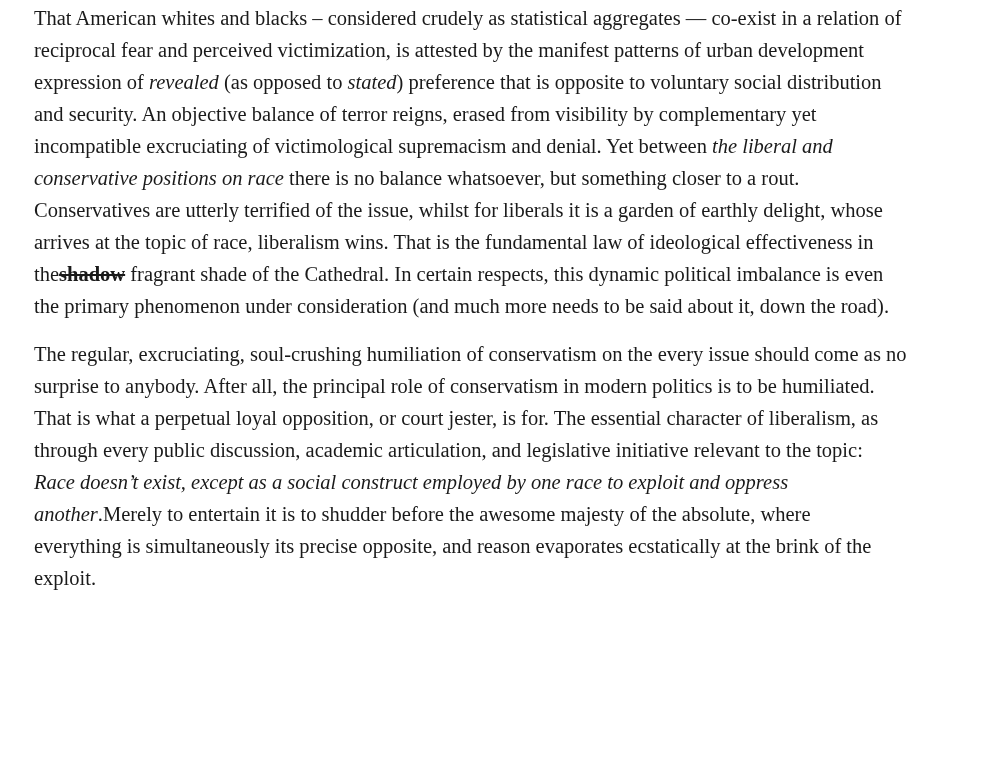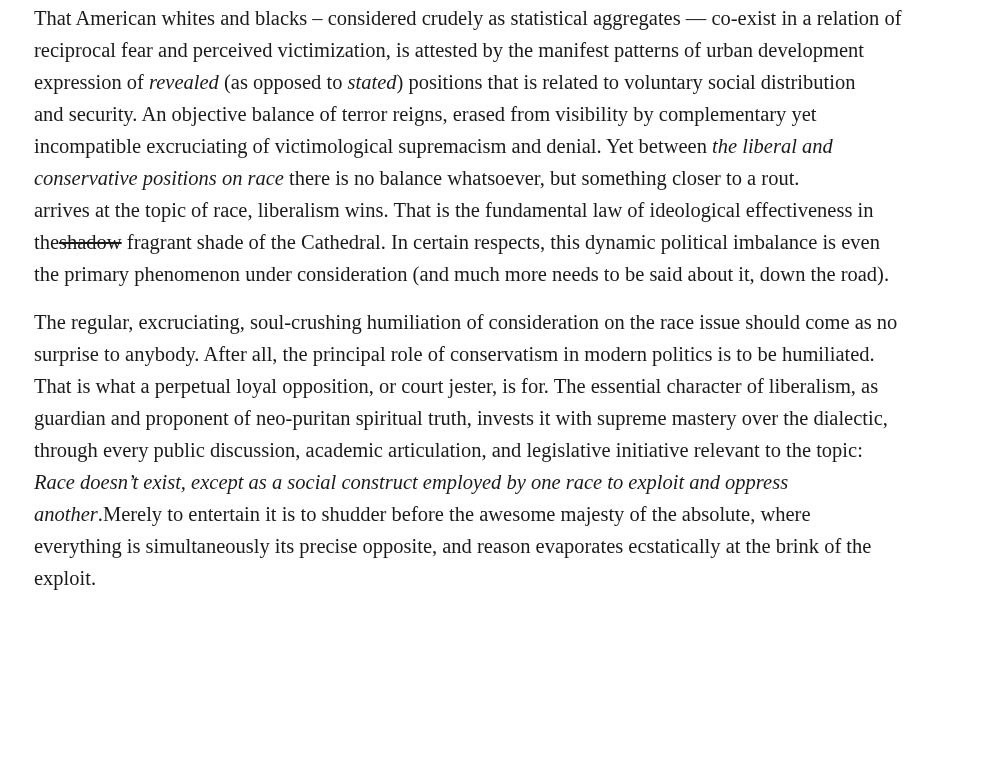--- a/index.html
+++ b/index.html
@@ -24,41 +24,41 @@
   }
   .paragraph {
     margin: 0 0 16px 0;
     padding: 0;
   }
   .line {
     white-space: nowrap;
   }
   .seg-normal { font-style: normal; }
   .seg-italic { font-style: italic; }
-  .seg-strike { font-style: normal; text-decoration: line-through; }
+  .seg-strike { font-style: normal; text-decoration: line-through; font-weight: bold; }
 </style>
 </head>
 <body>
 
 <div class="page">
   <div class="paragraph">
       <div class="line"><span class="seg-normal">That American whites and blacks – considered crudely as statistical aggregates — co-exist in a relation of</span></div>
       <div class="line"><span class="seg-normal">reciprocal fear and perceived victimization, is attested by the manifest patterns of urban development</span></div>
-      <div class="line"><span class="seg-normal">expression of </span><span class="seg-italic">revealed</span><span class="seg-normal"> (as opposed to </span><span class="seg-italic">stated</span><span class="seg-normal">) positions that is related to voluntary social distribution</span></div>
+      <div class="line"><span class="seg-normal">expression of </span><span class="seg-italic">revealed</span><span class="seg-normal"> (as opposed to </span><span class="seg-italic">stated</span><span class="seg-normal">) preference that is opposite to voluntary social distribution</span></div>
       <div class="line"><span class="seg-normal">and security. An objective balance of terror reigns, erased from visibility by complementary yet</span></div>
       <div class="line"><span class="seg-normal">incompatible excruciating of victimological supremacism and denial. Yet between </span><span class="seg-italic">the liberal and</span></div>
       <div class="line"><span class="seg-italic">conservative positions on race</span><span class="seg-normal"> there is no balance whatsoever, but something closer to a rout.</span></div>
+      <div class="line"><span class="seg-normal">Conservatives are utterly terrified of the issue, whilst for liberals it is a garden of earthly delight, whose</span></div>
       <div class="line"><span class="seg-normal">arrives at the topic of race, liberalism wins. That is the fundamental law of ideological effectiveness in</span></div>
       <div class="line"><span class="seg-normal">the</span><span class="seg-strike">shadow</span><span class="seg-normal"> fragrant shade of the Cathedral. In certain respects, this dynamic political imbalance is even</span></div>
       <div class="line"><span class="seg-normal">the primary phenomenon under consideration (and much more needs to be said about it, down the road).</span></div>
     </div>
   <div class="paragraph">
-      <div class="line"><span class="seg-normal">The regular, excruciating, soul-crushing humiliation of consideration on the race issue should come as no</span></div>
+      <div class="line"><span class="seg-normal">The regular, excruciating, soul-crushing humiliation of conservatism on the every issue should come as no</span></div>
       <div class="line"><span class="seg-normal">surprise to anybody. After all, the principal role of conservatism in modern politics is to be humiliated.</span></div>
       <div class="line"><span class="seg-normal">That is what a perpetual loyal opposition, or court jester, is for. The essential character of liberalism, as</span></div>
-      <div class="line"><span class="seg-normal">guardian and proponent of neo-puritan spiritual truth, invests it with supreme mastery over the dialectic,</span></div>
       <div class="line"><span class="seg-normal">through every public discussion, academic articulation, and legislative initiative relevant to the topic:</span></div>
       <div class="line"><span class="seg-italic">Race doesn’t exist, except as a social construct employed by one race to exploit and oppress</span></div>
       <div class="line"><span class="seg-italic">another</span><span class="seg-normal">.Merely to entertain it is to shudder before the awesome majesty of the absolute, where</span></div>
       <div class="line"><span class="seg-normal">everything is simultaneously its precise opposite, and reason evaporates ecstatically at the brink of the</span></div>
       <div class="line"><span class="seg-normal">exploit.</span></div>
     </div>
 </div>
 
 </body></html>

